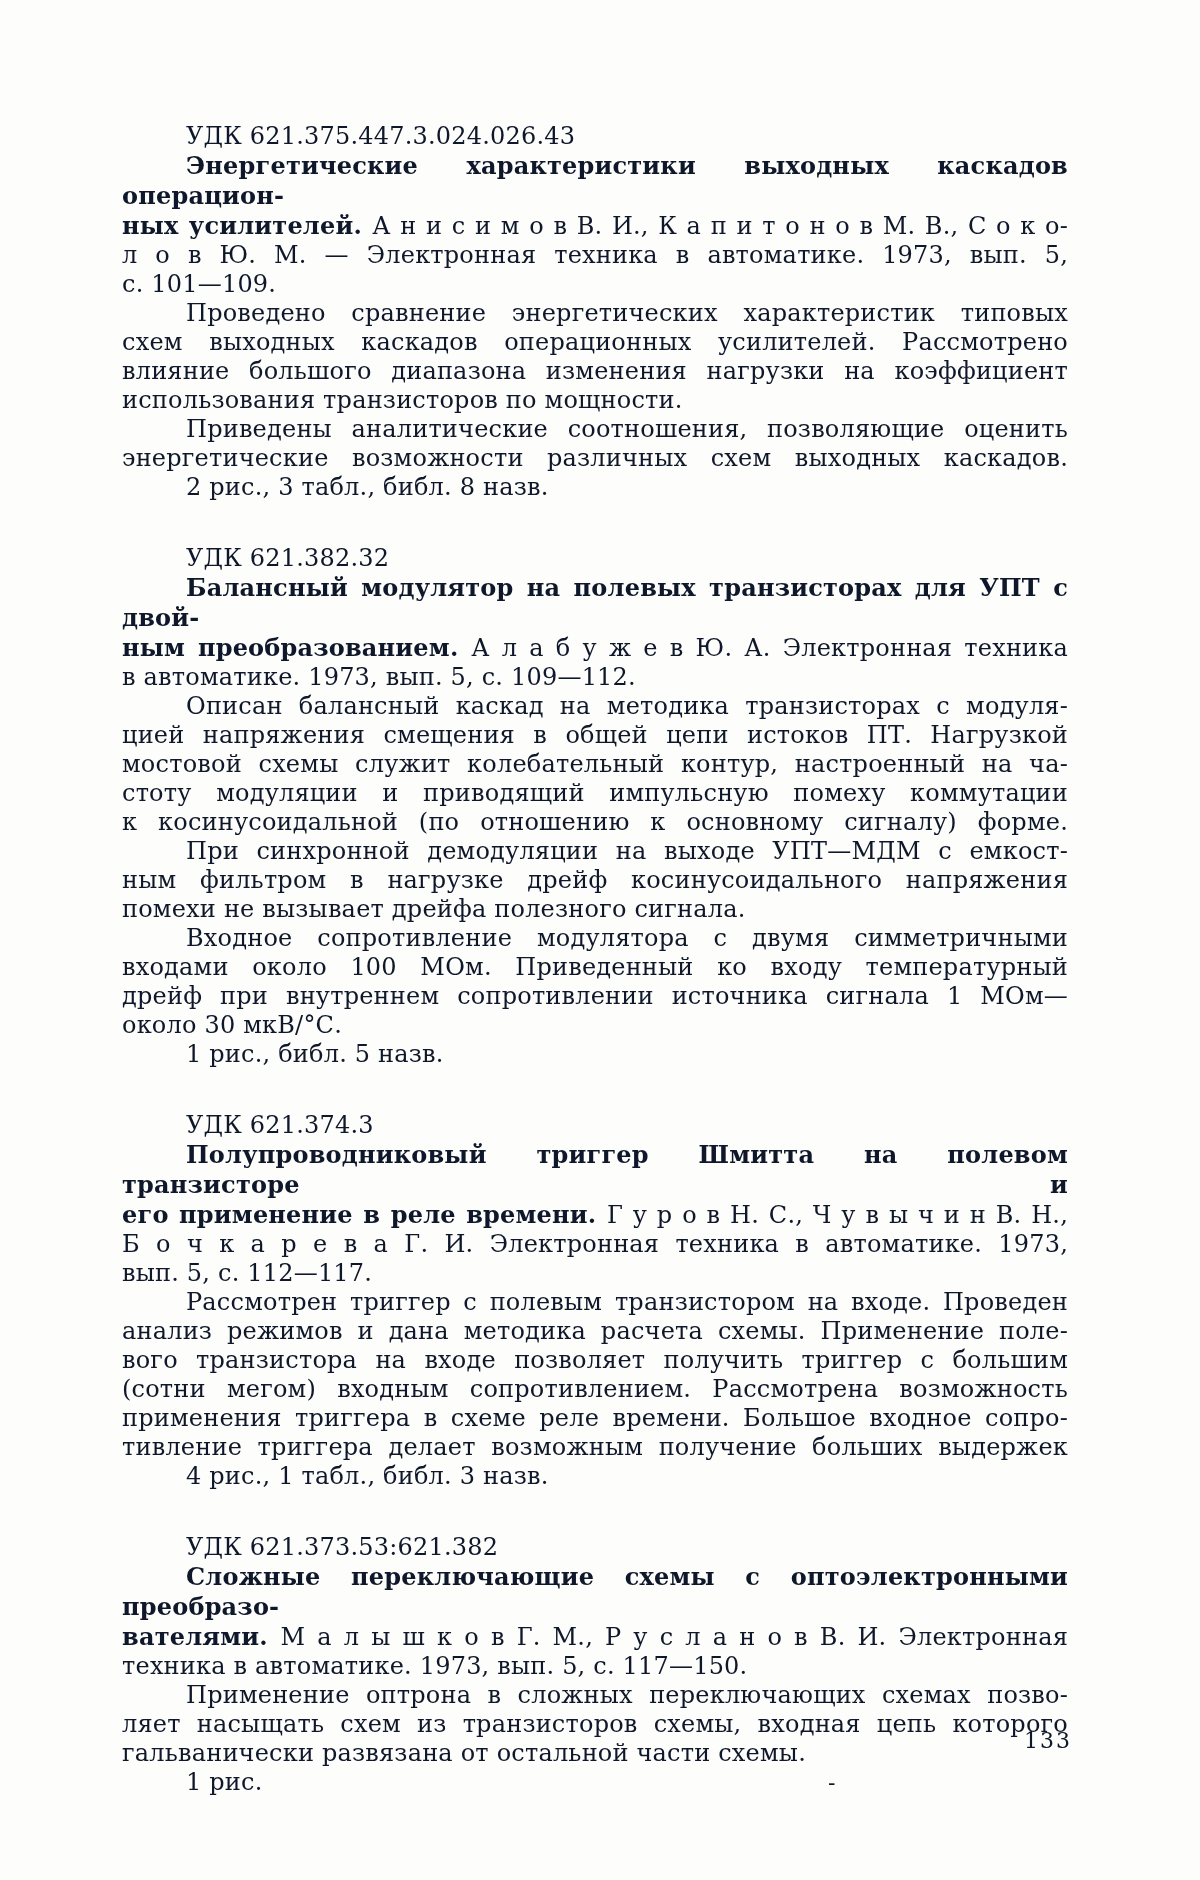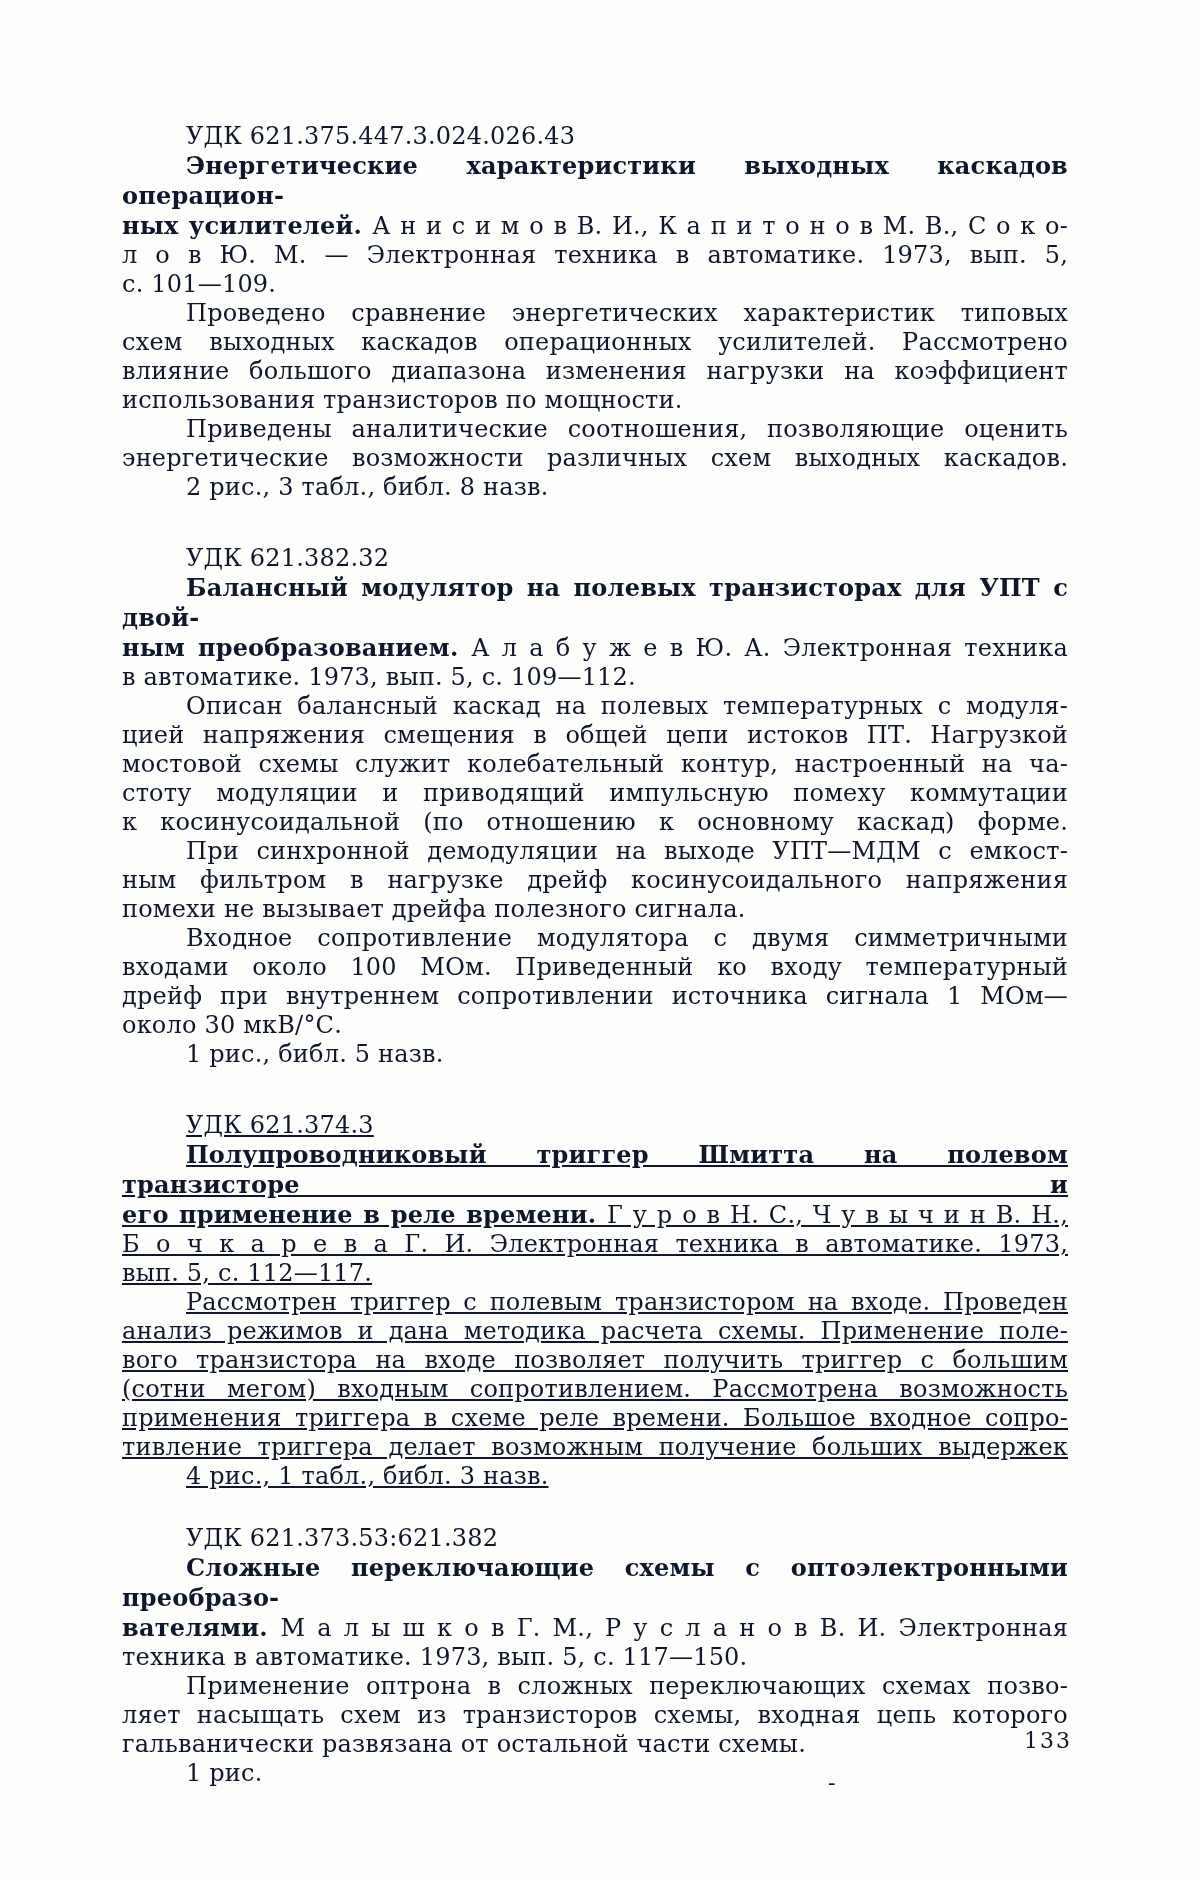--- a/index.html
+++ b/index.html
@@ -20,21 +20,21 @@
   }
   .column {
     position: absolute;
     left: 122px;
     top: 122px;
     width: 946px;
   }
   .section {
     margin-bottom: 42px;
   }
-  .section:nth-child(3) { margin-bottom: 33px; text-decoration: underline; }
+  .section:nth-child(3) { margin-bottom: 42px; }
   .line {
     font-size: 24px;
     line-height: 29px;
     letter-spacing: 0.2px;
     white-space: normal;
   }
   .line.i { text-indent: 64px; }
   .line.j {
     text-align: justify;
     text-align-last: justify;
@@ -75,25 +75,25 @@
         <div class="line"><span>использования транзисторов по мощности.</span></div>
         <div class="line i j"><span>Приведены аналитические соотношения, позволяющие оценить</span></div>
         <div class="line j"><span>энергетические возможности различных схем выходных каскадов.</span></div>
         <div class="line i"><span>2 рис., 3 табл., библ. 8 назв.</span></div>
       </div>
       <div class="section">
         <div class="line i"><span>УДК 621.382.32</span></div>
         <div class="line i j"><span class="b">Балансный модулятор на полевых транзисторах для УПТ с двой-</span></div>
         <div class="line j"><span class="b">ным преобразованием. </span><span>А л а б у ж е в Ю. А. Электронная техника</span></div>
         <div class="line"><span>в автоматике. 1973, вып. 5, с. 109—112.</span></div>
-        <div class="line i j"><span>Описан балансный каскад на полевых температурных с модуля-</span></div>
+        <div class="line i j"><span>Описан балансный каскад на методика транзисторах с модуля-</span></div>
         <div class="line j"><span>цией напряжения смещения в общей цепи истоков ПТ. Нагрузкой</span></div>
         <div class="line j"><span>мостовой схемы служит колебательный контур, настроенный на ча-</span></div>
         <div class="line j"><span>стоту модуляции и приводящий импульсную помеху коммутации</span></div>
-        <div class="line j"><span>к косинусоидальной (по отношению к основному каскад) форме.</span></div>
+        <div class="line j"><span>к косинусоидальной (по отношению к основному сигналу) форме.</span></div>
         <div class="line i j"><span>При синхронной демодуляции на выходе УПТ—МДМ с емкост-</span></div>
         <div class="line j"><span>ным фильтром в нагрузке дрейф косинусоидального напряжения</span></div>
         <div class="line"><span>помехи не вызывает дрейфа полезного сигнала.</span></div>
         <div class="line i j"><span>Входное сопротивление модулятора с двумя симметричными</span></div>
         <div class="line j"><span>входами около 100 МОм. Приведенный ко входу температурный</span></div>
         <div class="line j"><span>дрейф при внутреннем сопротивлении источника сигнала 1 МОм—</span></div>
         <div class="line"><span>около 30 мкВ/°С.</span></div>
         <div class="line i"><span>1 рис., библ. 5 назв.</span></div>
       </div>
       <div class="section">

